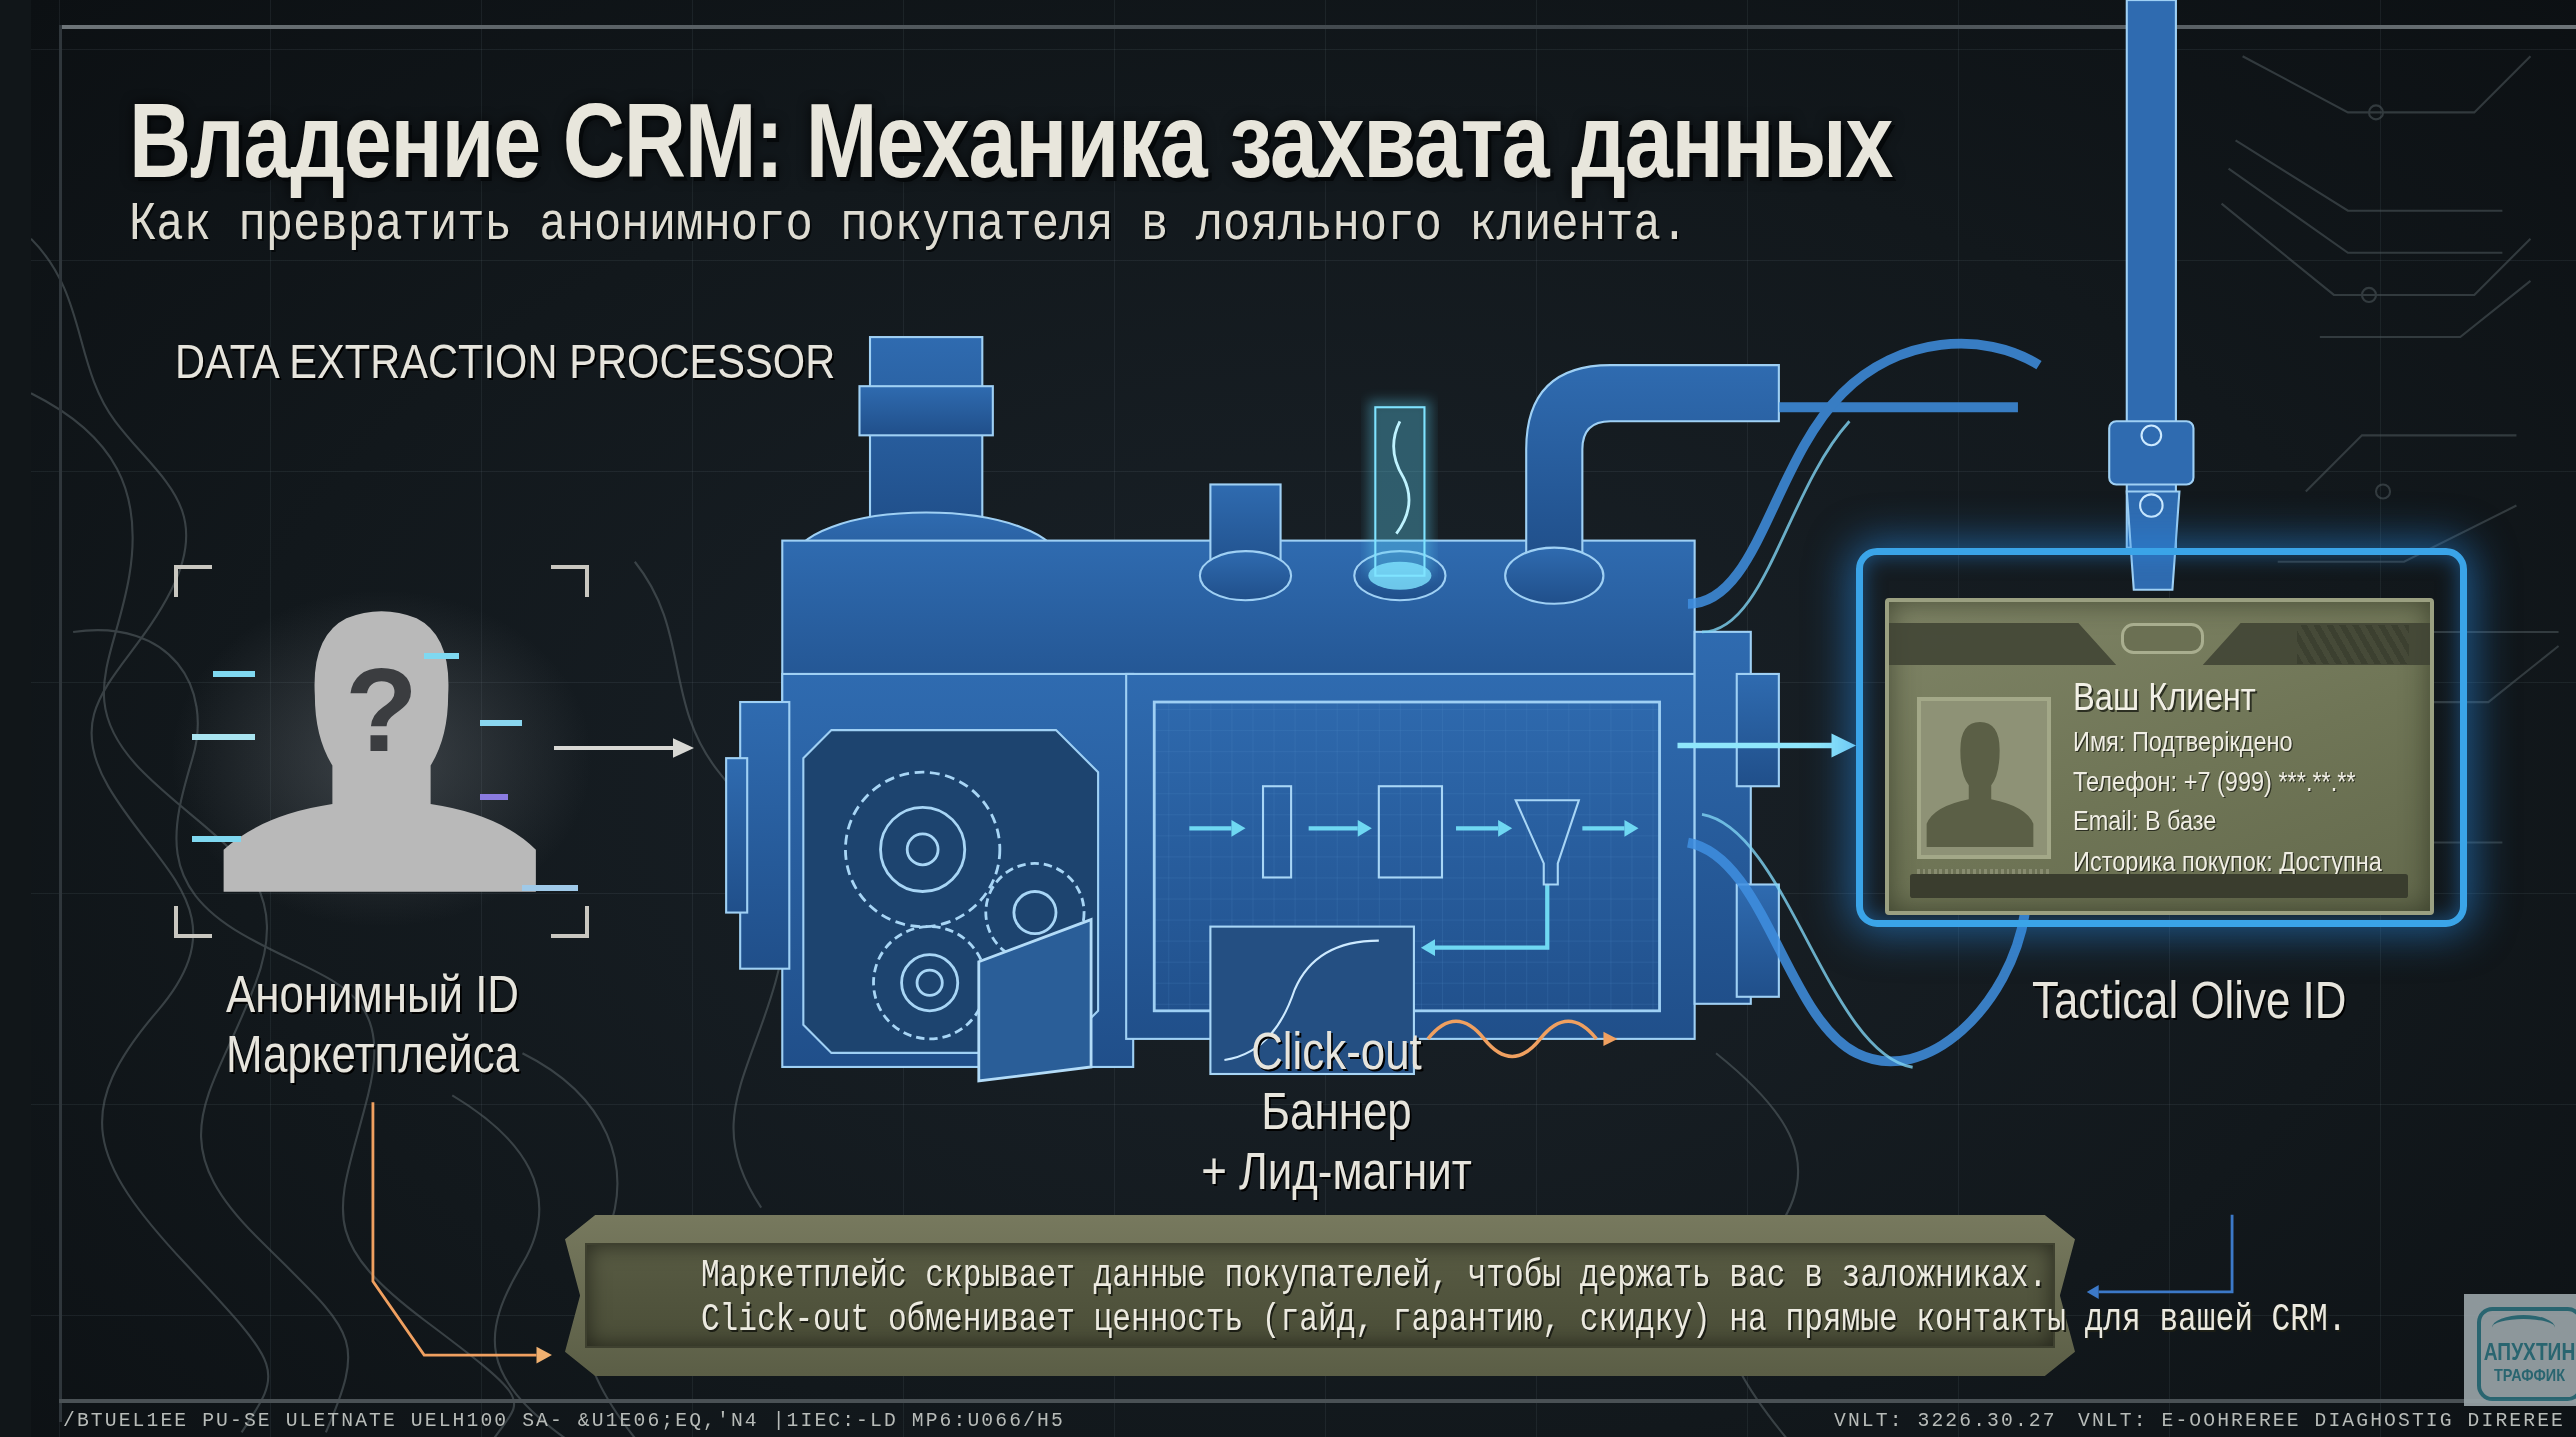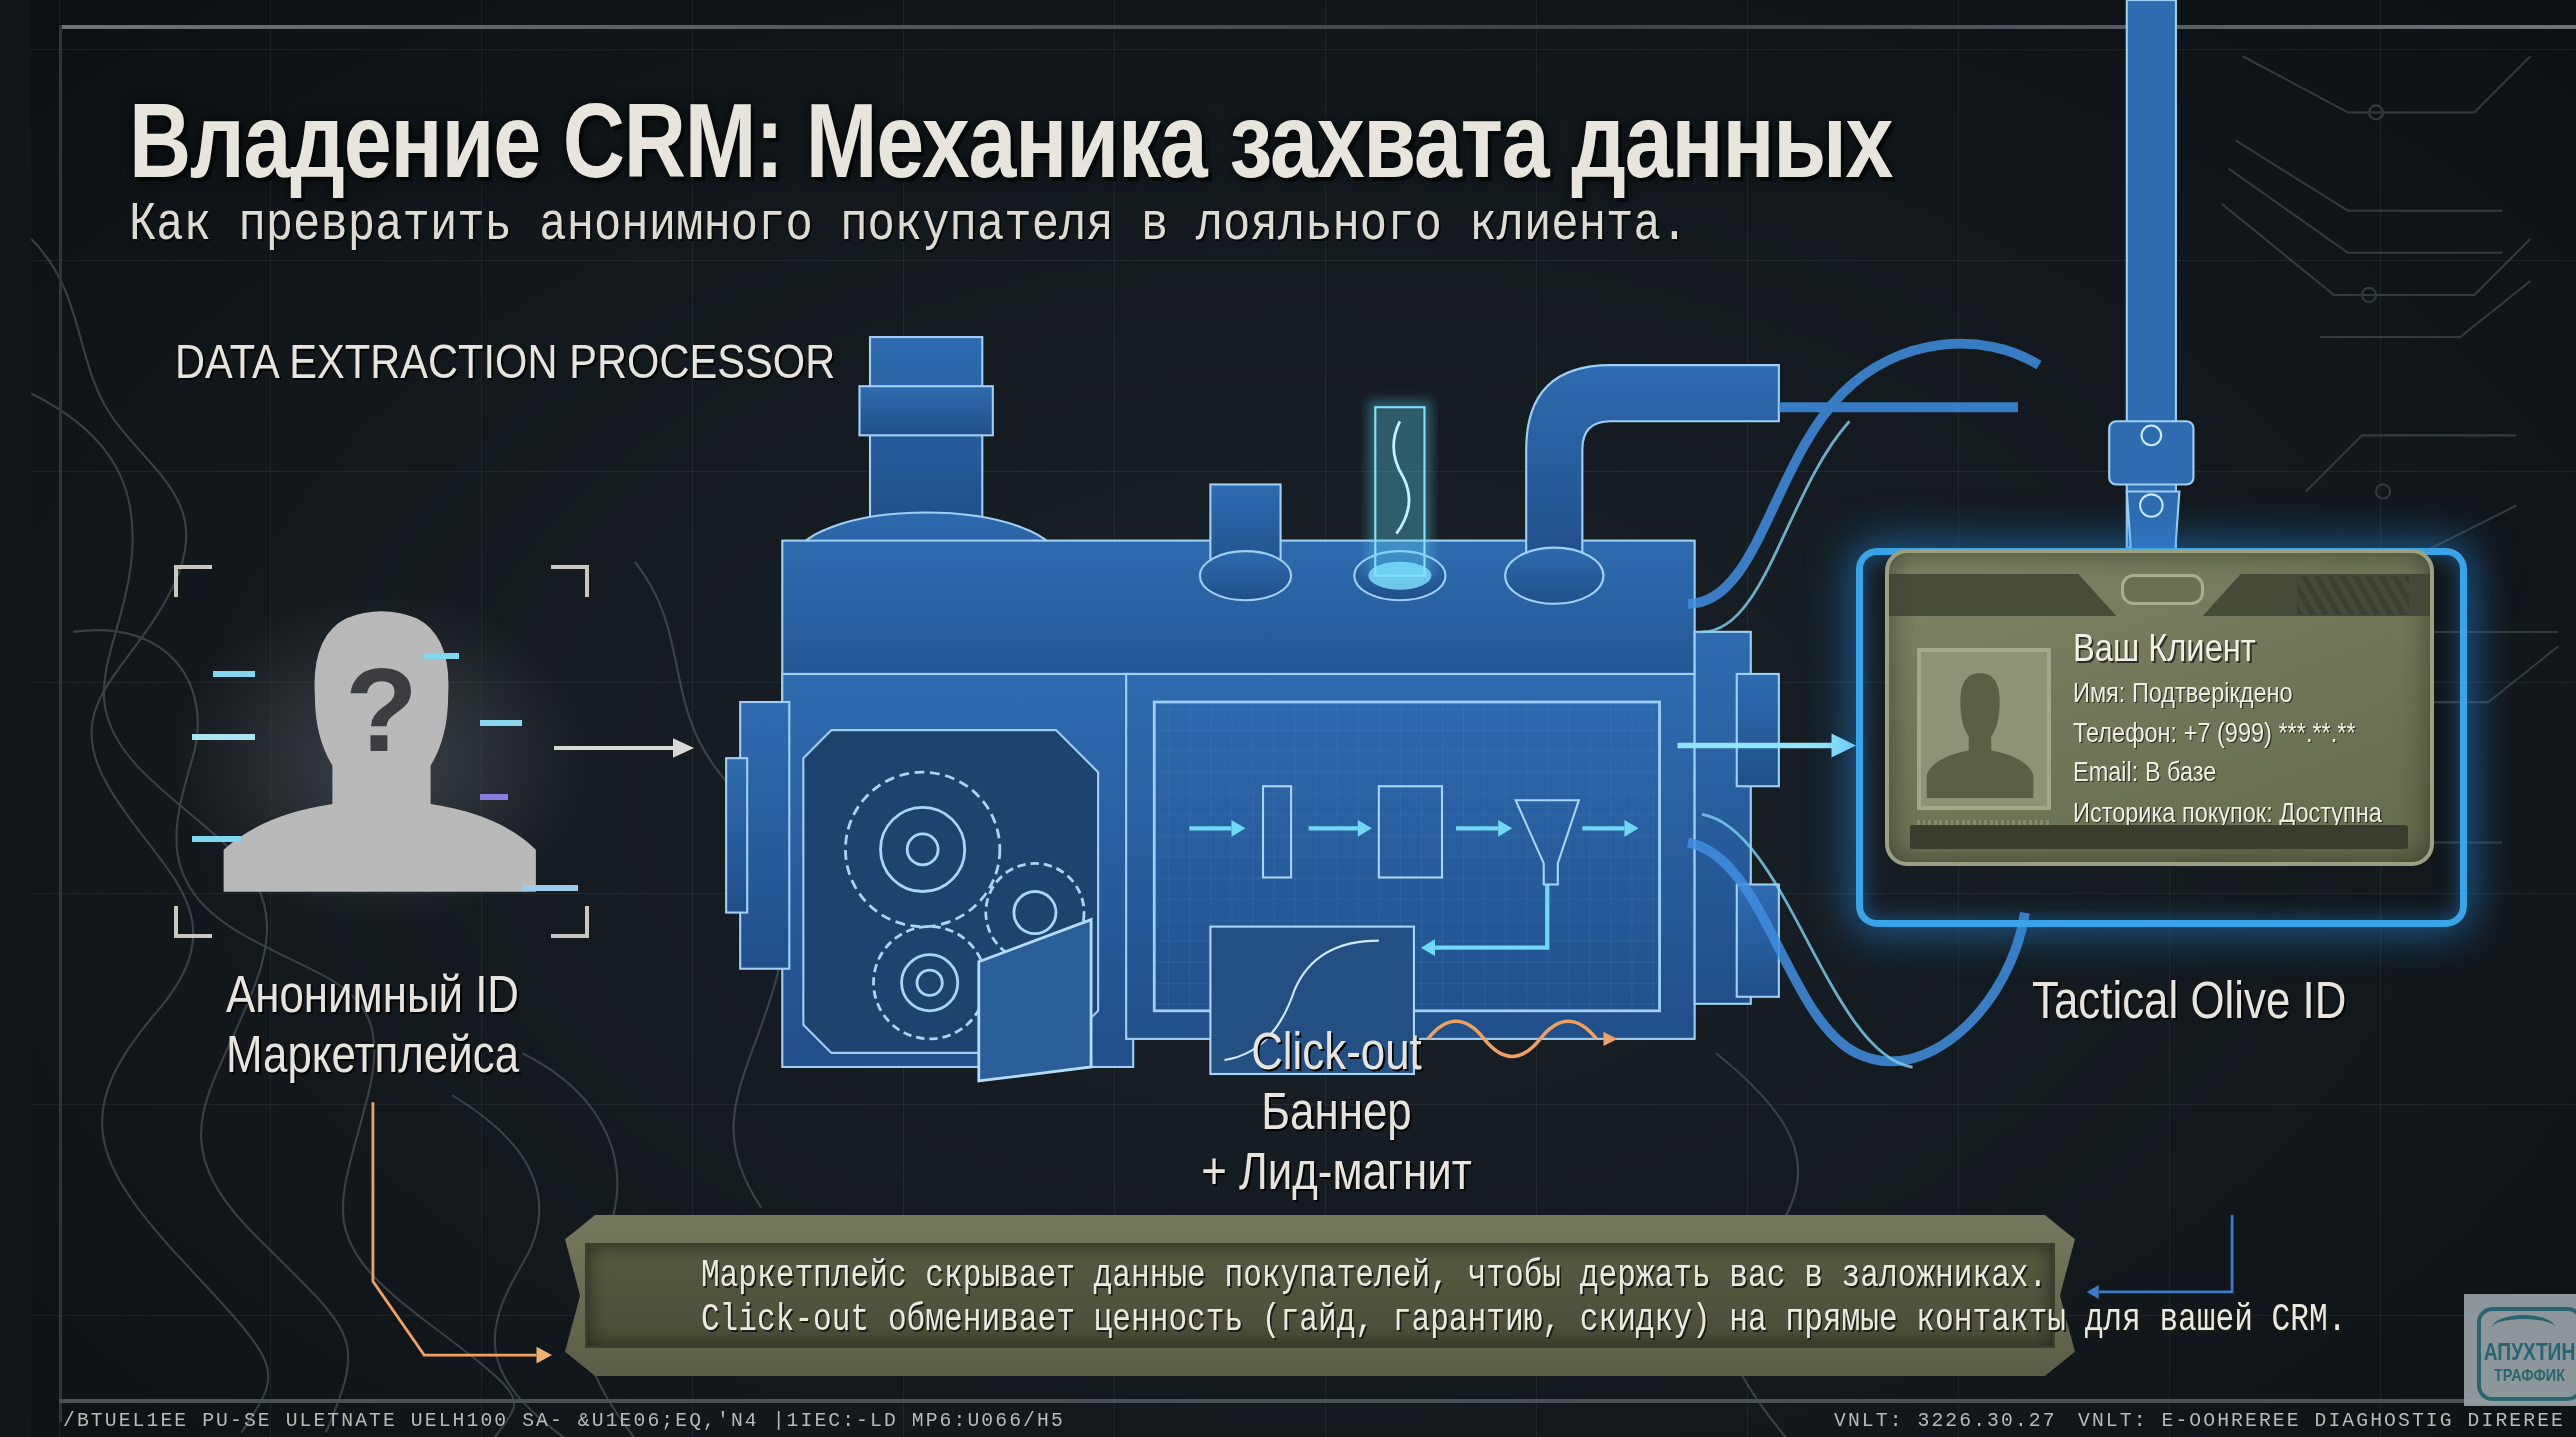--- a/index.html
+++ b/index.html
@@ -30,21 +30,21 @@
   .b-bl{left:2.8px;bottom:2.8px;border-left-width:4.2px;border-bottom-width:4.2px;}
   .b-br{right:2.8px;bottom:2.8px;border-right-width:4.2px;border-bottom-width:4.2px;}
   .glitch{position:absolute;height:5.6px;}
   .anon-label{position:absolute;left:195px;top:965px;font-size:51px;line-height:60px;color:#e6e4dc;transform:scaleX(0.86);transform-origin:left top;white-space:nowrap;text-shadow:2.1px 2.1px 0 #000;}
 
   .machine-label{position:absolute;left:1123px;top:1022px;width:365px;text-align:center;font-size:51px;line-height:60px;color:#e6e4dc;transform:scaleX(0.86);transform-origin:center top;text-shadow:2.1px 2.1px 0 #000;}
   .card-label{position:absolute;left:2001px;top:971px;font-size:51px;color:#e6e4dc;transform:scaleX(0.86);transform-origin:left top;white-space:nowrap;text-shadow:2.1px 2.1px 0 #000;}
 
   
   .card-glow{position:absolute;left:1825px;top:548px;width:597px;height:365px;border:7px solid #3aa4e8;border-radius:21px;box-shadow:0 0 42px 7px rgba(40,140,230,.55), inset 0 0 21px rgba(40,140,230,.5);}
-  .card{position:absolute;left:1854px;top:549px;width:541px;height:309px;background:linear-gradient(160deg,#7f8466 0%,#6f7556 55%,#646a4d 100%);border:4.2px solid #9ba081;border-radius:22px;box-shadow:inset 0 0 28px rgba(30,35,20,.6);}
+  .card{position:absolute;left:1854px;top:598px;width:541px;height:309px;background:linear-gradient(160deg,#7f8466 0%,#6f7556 55%,#646a4d 100%);border:4.2px solid #9ba081;border-radius:4px;box-shadow:inset 0 0 28px rgba(30,35,20,.6);}
   .card-topbar{position:absolute;left:0;top:21px;width:100%;height:42px;background:#3e4232;clip-path:polygon(0 0,35% 0,42% 100%,58% 100%,65% 0,100% 0,100% 100%,0 100%);opacity:.85;}
   .card-slot{position:absolute;left:232px;top:21px;width:77px;height:25px;border:3.5px solid #a9ae8f;border-radius:12.6px;background:#6b7053;}
   .card-stripes{position:absolute;right:21px;top:22.5px;width:112px;height:39px;background:repeating-linear-gradient(60deg,#3c4030 0 5.6px,transparent 5.6px 11.2px);}
   .card-bottombar{position:absolute;left:21px;bottom:12.6px;width:498px;height:24px;background:#3a3d2e;border-radius:2.8px;}
   .photo{position:absolute;left:28px;top:95px;width:126px;height:154px;background:#8e9276;border:4.2px solid #a3a888;}
   .barcode{position:absolute;left:28px;top:267px;width:133px;height:28px;background:repeating-linear-gradient(90deg,#8b8f73 0 2.8px,#6c7155 2.8px 5.6px);opacity:.9;}
   .card-name{position:absolute;left:184px;top:74px;font-size:38px;color:#f2f0e6;transform:scaleX(0.86);transform-origin:left top;white-space:nowrap;text-shadow:2.1px 2.1px 0 #2c2f22;}
   .card-field{position:absolute;left:184px;font-size:28px;color:#f0eee4;transform:scaleX(0.84);transform-origin:left top;white-space:nowrap;text-shadow:1.4px 1.4px 0 #2c2f22;}
 
   

